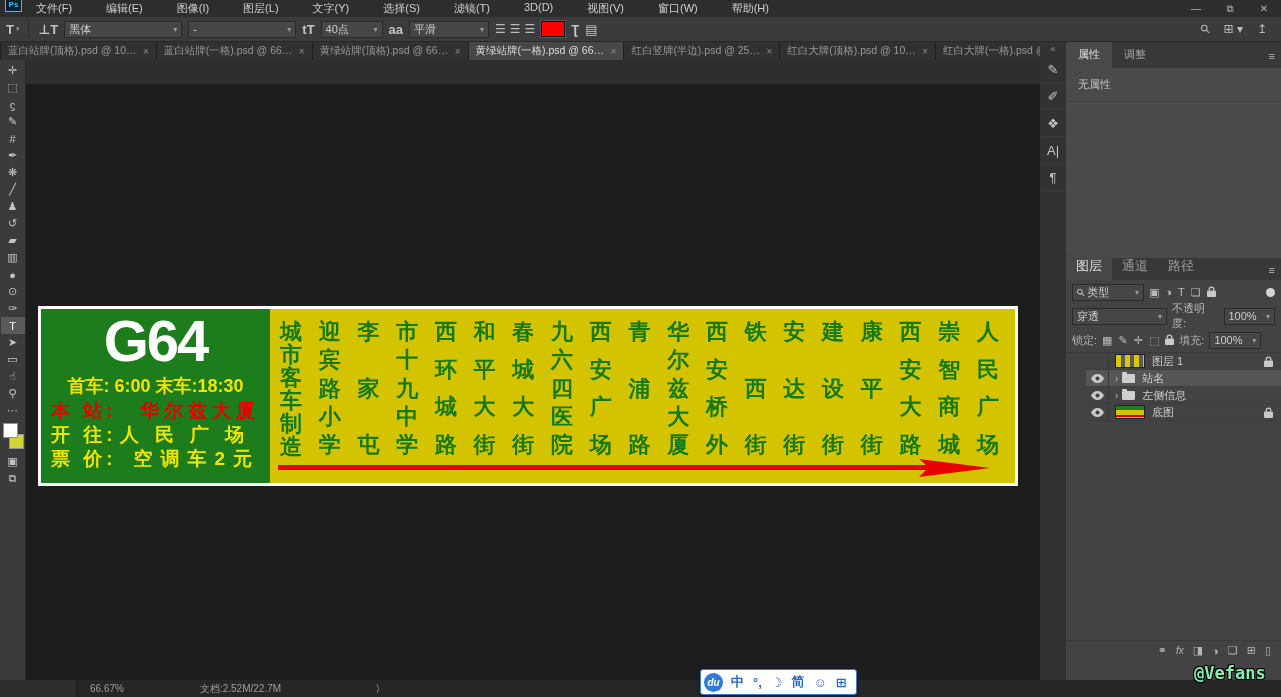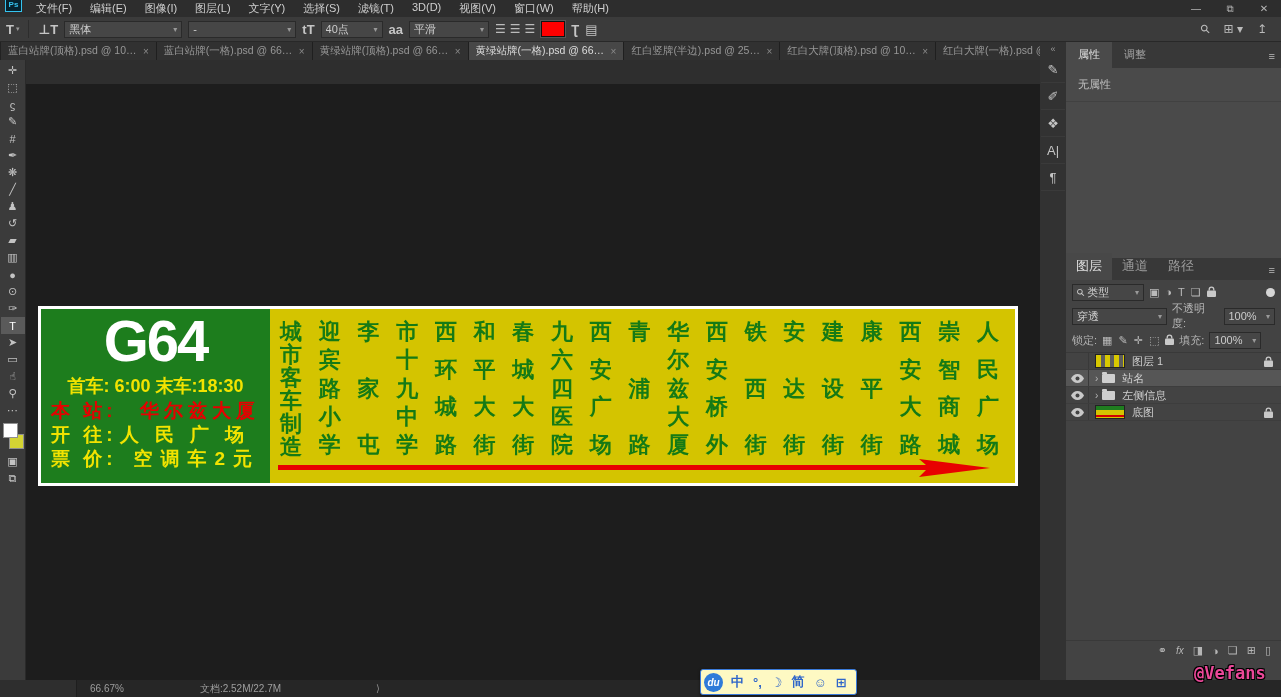--- a/index.html
+++ b/index.html
@@ -4,21 +4,21 @@
 <style>
   html,body{margin:0;padding:0;background:#1a1a1a;}
   #app{position:relative;width:1281px;height:697px;overflow:hidden;
        font-family:"Liberation Sans","DejaVu Sans",sans-serif;font-size:11px;color:#cccccc;
        background:#2e2e2e;user-select:none;}
   
   .menubar{position:absolute;left:0;top:0;width:1281px;height:17px;background:#2d2d2d;
            display:flex;align-items:center;border-bottom:1px solid #222;}
   .ps-logo{width:15px;height:13px;margin:0 6px 9px 5px;background:#06222e;border:1px solid #35c3ef;
            color:#35c3ef;font-size:8px;font-weight:bold;display:flex;align-items:center;justify-content:center;}
-  .menus{display:flex;gap:2px;}
+  .menus{display:flex;gap:18px;}
   .menu-item{padding:1px 8px;color:#cfcfcf;font-size:11px;cursor:default;}
   .wincontrols{margin-left:auto;display:flex;}
   .wc{width:34px;height:16px;display:flex;align-items:center;justify-content:center;color:#b5b5b5;font-size:10px;}
   
   .optionsbar{position:absolute;left:0;top:17px;width:1281px;height:25px;background:#3b3b3b;
               border-bottom:1px solid #282828;display:flex;align-items:center;gap:6px;padding-left:6px;box-sizing:border-box;}
   .opt-divider{width:1px;height:18px;background:#2d2d2d;margin:0 3px;}
   .opt-icon{color:#c5c5c5;font-size:13px;font-weight:bold;display:flex;align-items:center;gap:2px;}
   .opt-icon .chev{font-size:7px;color:#999;}
   .select{height:17px;background:#464646;border:1px solid #2a2a2a;display:flex;align-items:center;
@@ -77,48 +77,48 @@
   
   .layers-panel{position:absolute;left:0;top:216px;width:215px;height:422px;background:#434343;}
   .ltabs{display:flex;background:#383838;height:22px;align-items:flex-end;position:relative;}
   .ltab{padding:4px 10px 5px;color:#9d9d9d;font-size:13px;}
   .ltab.active{background:#484848;color:#dfdfdf;}
   .lrow{display:flex;align-items:center;height:24px;padding:0 6px;gap:5px;box-sizing:border-box;}
   .lrow .label{color:#b5b5b5;}
   .micro-icons{display:flex;gap:6px;color:#b9b9b9;font-size:11px;align-items:center;}
   .toggle-dot{margin-left:auto;width:9px;height:9px;border-radius:50%;background:#d5d5d5;}
   .layer-list{border-top:1px solid #393939;}
-  .layer-row{display:flex;align-items:center;height:16px;border-bottom:1px solid #3d3d3d;position:relative;}
+  .layer-row{display:flex;align-items:center;height:16px;border-bottom:1px solid #3d3d3d;position:relative;margin-left:20px;}
   .layer-row.selected{background:#565656;}
   .eye-cell{width:22px;height:16px;display:flex;align-items:center;justify-content:center;border-right:1px solid #393939;}
   .expand{color:#b5b5b5;font-size:10px;margin:0 2px 0 6px;}
   .folder{width:13px;height:9px;background:#cfcfcf;position:relative;margin-left:2px;border-radius:1px;}
   .folder:before{content:"";position:absolute;left:0;top:-2px;width:5px;height:2px;background:#cfcfcf;border-radius:1px 1px 0 0;}
   .thumb{width:28px;height:12px;margin-left:6px;border:1px solid #222;}
   .thumb.dash{background:repeating-linear-gradient(90deg,#d8c800 0 5px,#5d5d5d 5px 9px);}
   .thumb.stripe{background:linear-gradient(180deg,#1f7d1f 0 30%,#d4c400 30% 74%,#d40000 74% 90%,#d4c400 90%);}
   .layer-name{margin-left:7px;color:#cfcfcf;font-size:11px;}
   .layer-lock{position:absolute;right:8px;top:3px;}
   .layers-footer{position:absolute;left:0;bottom:20px;width:100%;height:20px;border-top:1px solid #393939;
                  display:flex;align-items:center;justify-content:flex-end;gap:9px;padding-right:10px;box-sizing:border-box;color:#b5b5b5;font-size:11px;}
   .layers-footer .fx{font-style:italic;font-size:10px;}
   
   .statusbar{position:absolute;left:0;top:680px;width:1281px;height:17px;background:#262626;display:flex;align-items:center;color:#9e9e9e;font-size:10px;}
   .sb-box{width:76px;height:17px;background:#2e2e2e;border-right:1px solid #1e1e1e;}
   .sb-zoom{margin-left:13px;}
   .sb-doc{margin-left:76px;}
   .sb-chev{margin-left:95px;color:#8a8a8a;}
   
-  .ime{position:absolute;left:700px;top:669px;height:24px;background:#fef9c3;border:1px solid #3a7ad9;border-radius:3px;
+  .ime{position:absolute;left:700px;top:669px;height:24px;background:#ffffff;border:1px solid #3a7ad9;border-radius:3px;
        display:flex;align-items:center;gap:8px;padding:0 9px 0 3px;box-shadow:0 1px 3px rgba(0,0,0,.5);}
   .ime-logo{width:19px;height:19px;border-radius:50%;background:#2f7bd9;color:#fff;font-size:10px;font-weight:bold;
             font-style:italic;display:flex;align-items:center;justify-content:center;}
   .ime-item{color:#2f66c9;font-size:13px;font-weight:bold;}
   
-  .watermark{position:absolute;left:1194px;top:663px;font-family:"DejaVu Sans Mono",monospace;font-size:17px;font-weight:bold;color:#ec4899;
+  .watermark{position:absolute;left:1194px;top:663px;font-family:"DejaVu Sans Mono",monospace;font-size:17px;font-weight:bold;color:#86efac;
              text-shadow:-1px -1px 0 #000,1px -1px 0 #000,-1px 1px 0 #000,1px 1px 0 #000;}
 </style>
 </head>
 <body>
 
 <div id="app">
 
   <div class="menubar">
     <div class="ps-logo">
         <span>Ps</span>

